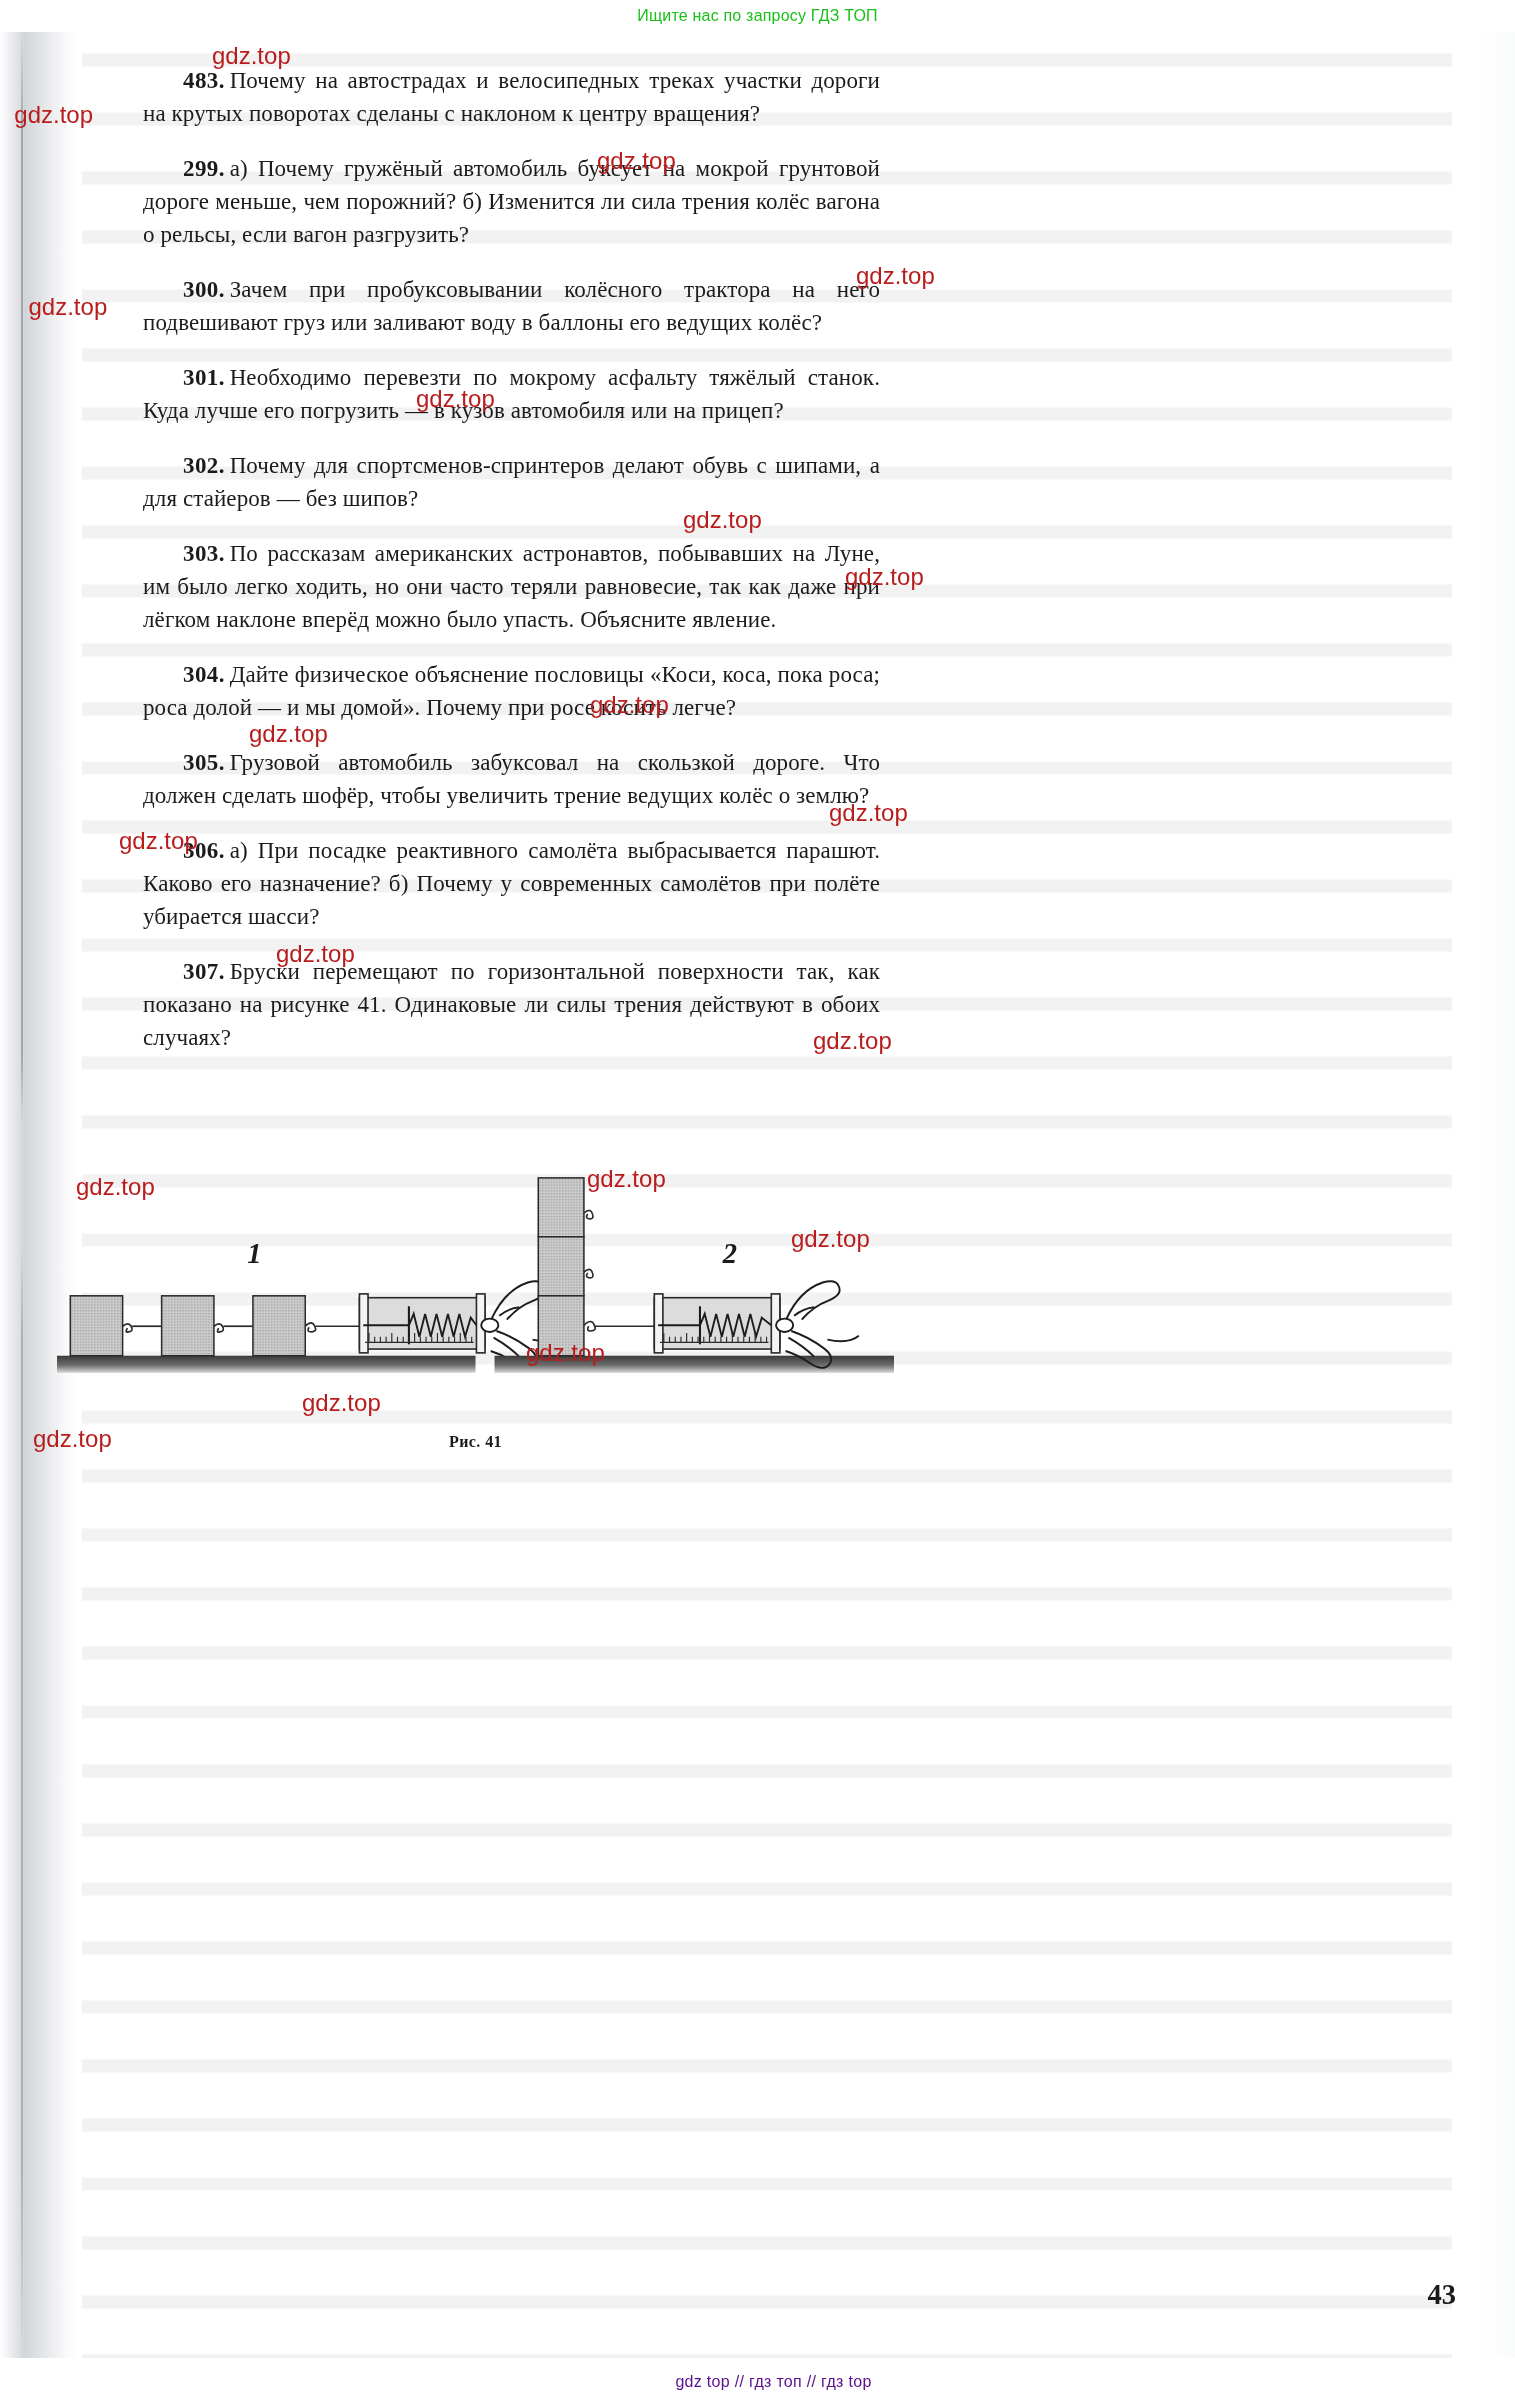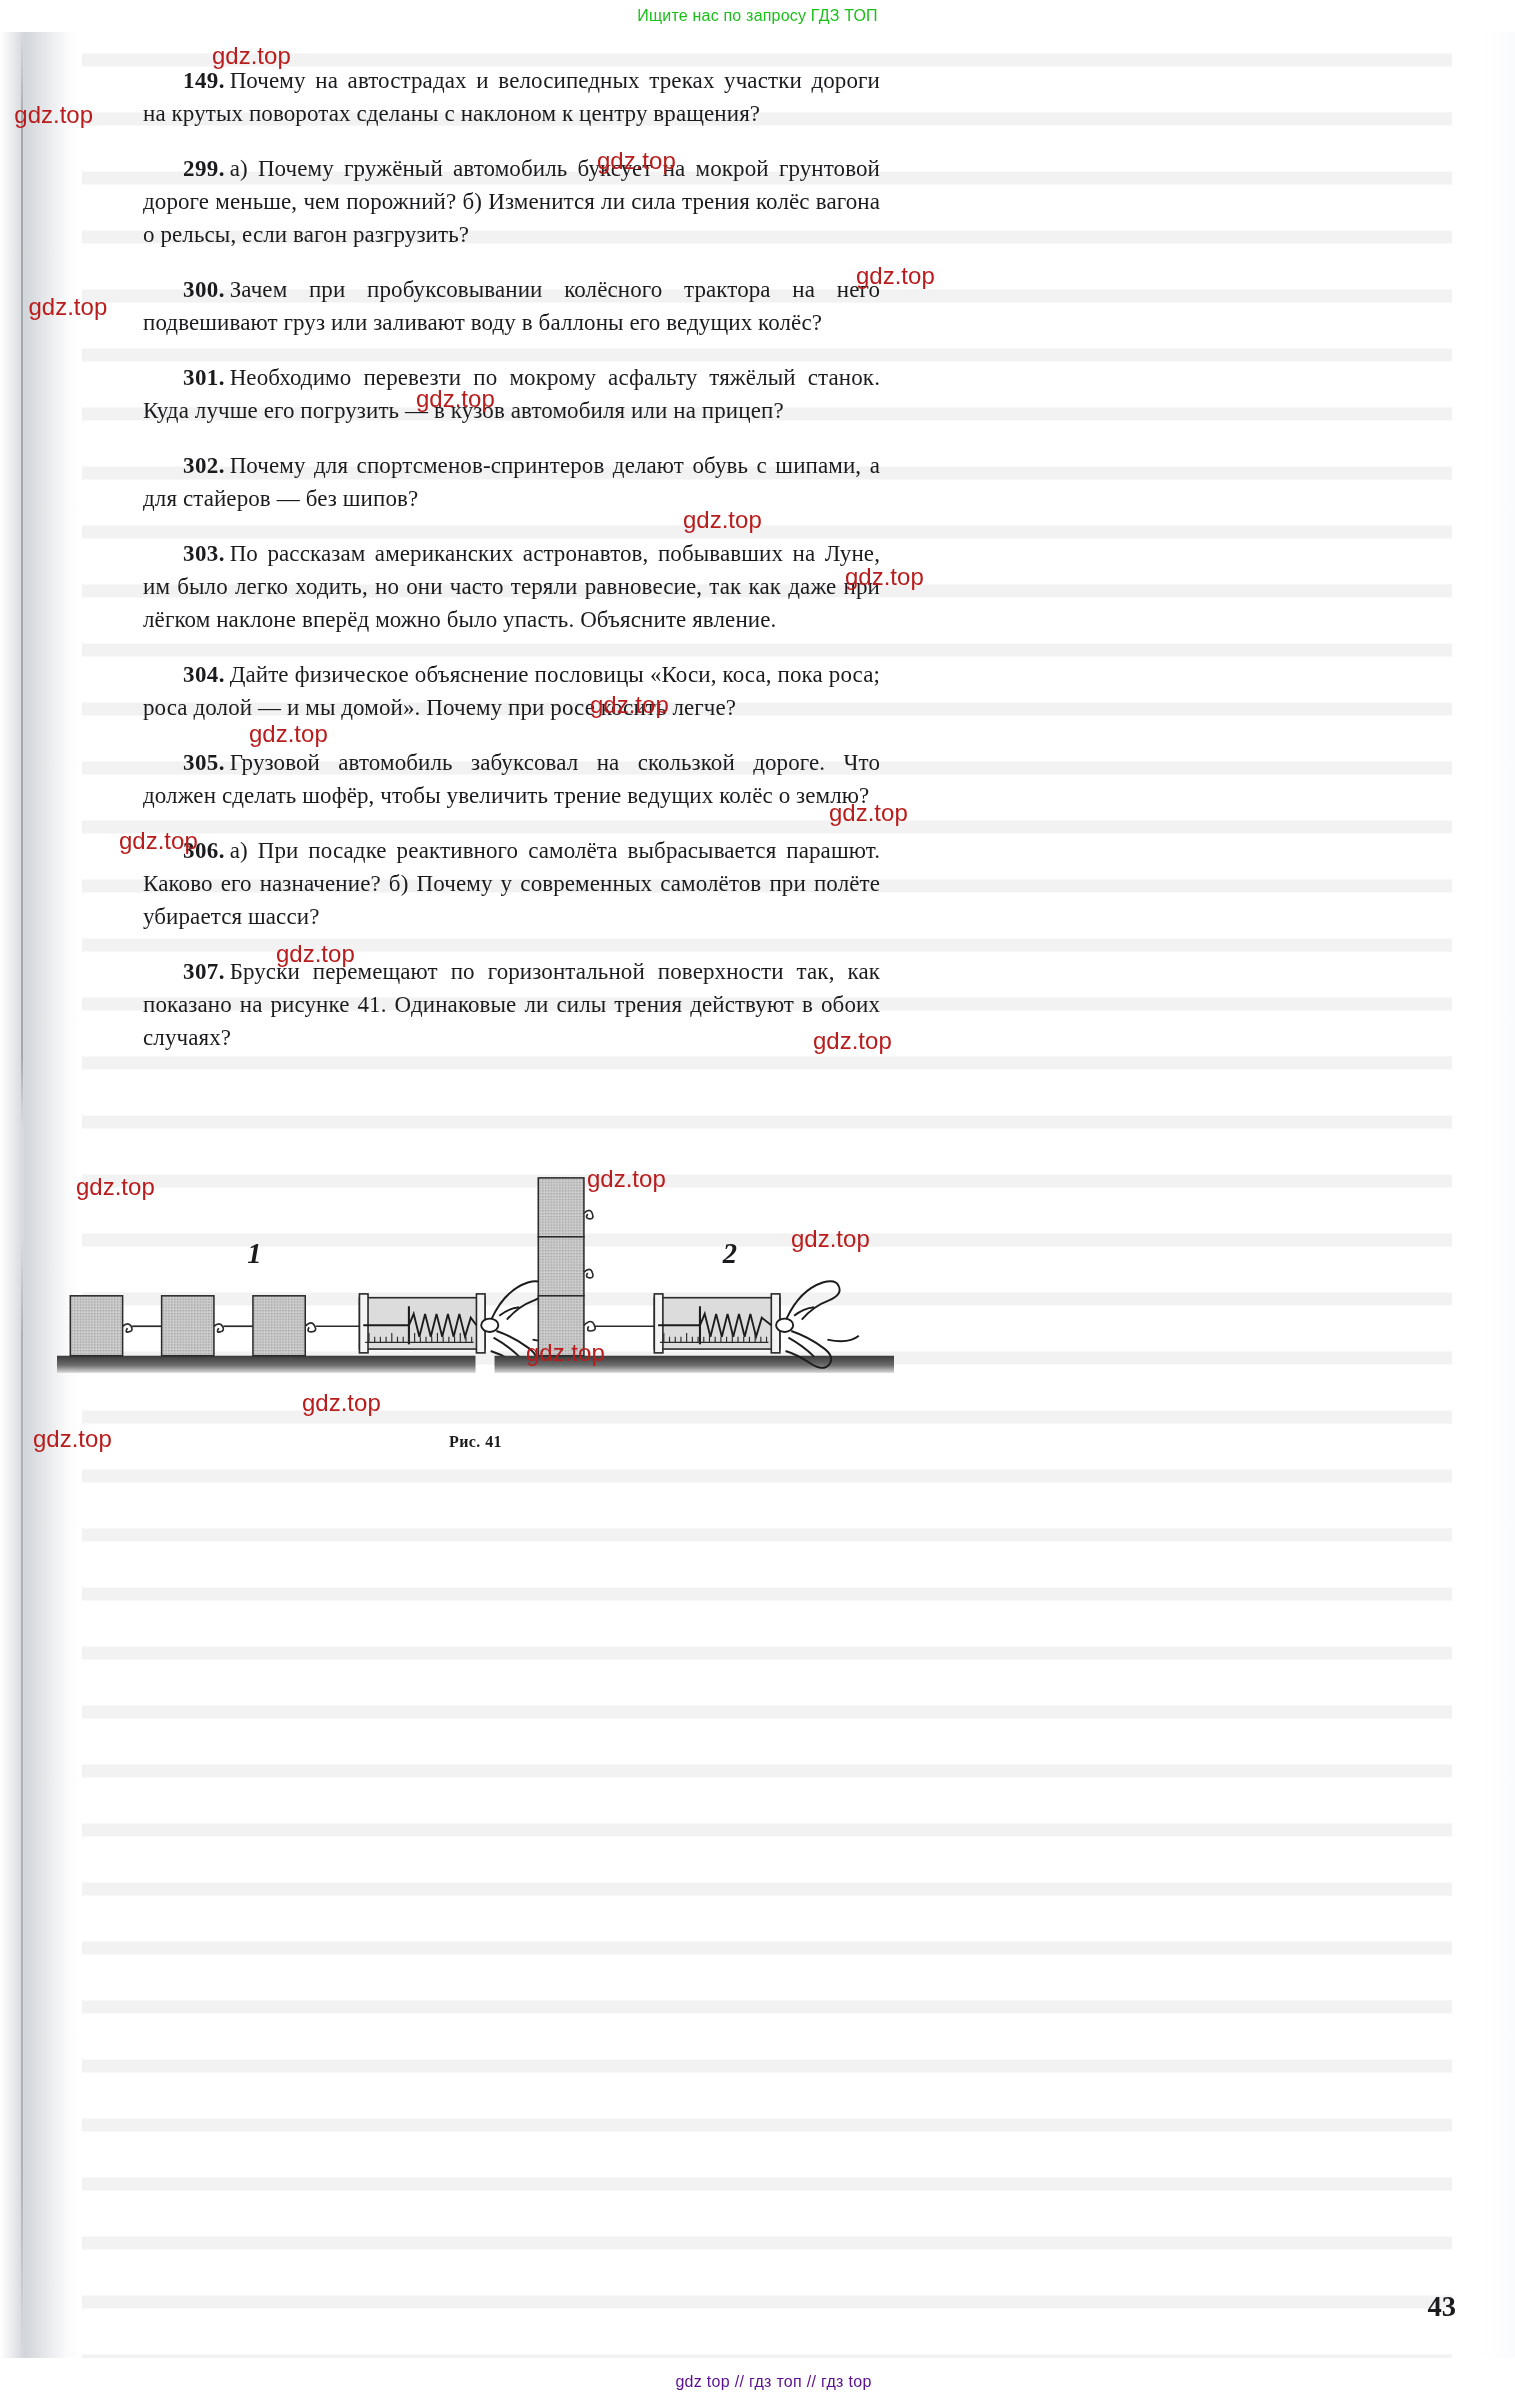--- a/index.html
+++ b/index.html
@@ -146,21 +146,21 @@
     text-align: center;
     font-family: "Liberation Serif", serif;
     font-weight: bold;
     font-size: 16px;
     color: #1b1b1d;
     margin-top: 18px;
     letter-spacing: 0.4px;
   }
   .page-number {
     position: absolute;
-    right: 59px; bottom: 35px;
+    right: 59px; bottom: 47px;
     font-family: "Liberation Serif", serif;
     font-size: 28.5px;
     font-weight: bold;
     color: #1b1b1d;
     z-index: 8;
   }
 
   
   .wm {
     position: absolute;
@@ -182,21 +182,21 @@
 <div class="page-sheet">
 
   <div class="bleed"></div>
   <div class="gutter"></div>
   <div class="gutter-line"></div>
   <div class="right-edge"></div>
 
   <div class="text-col">
 
     <p class="task">
-      <span class="num">149.</span><span>Почему на автострадах и велосипедных треках участки дороги на крутых поворотах сделаны с наклоном к центру вращения?</span>
+      <span class="num">483.</span><span>Почему на автострадах и велосипедных треках участки дороги на крутых поворотах сделаны с наклоном к центру вращения?</span>
     </p>
     <p class="task">
       <span class="num">299.</span><span>а) Почему гружёный автомобиль буксует на мокрой грунтовой дороге меньше, чем порожний? б) Изменится ли сила трения колёс вагона о рельсы, если вагон разгрузить?</span>
     </p>
     <p class="task">
       <span class="num">300.</span><span>Зачем при пробуксовывании колёсного трактора на него подвешивают груз или заливают воду в баллоны его ведущих колёс?</span>
     </p>
     <p class="task">
       <span class="num">301.</span><span>Необходимо перевезти по мокрому асфальту тяжёлый станок. Куда лучше его погрузить — в кузов автомобиля или на прицеп?</span>
     </p>

